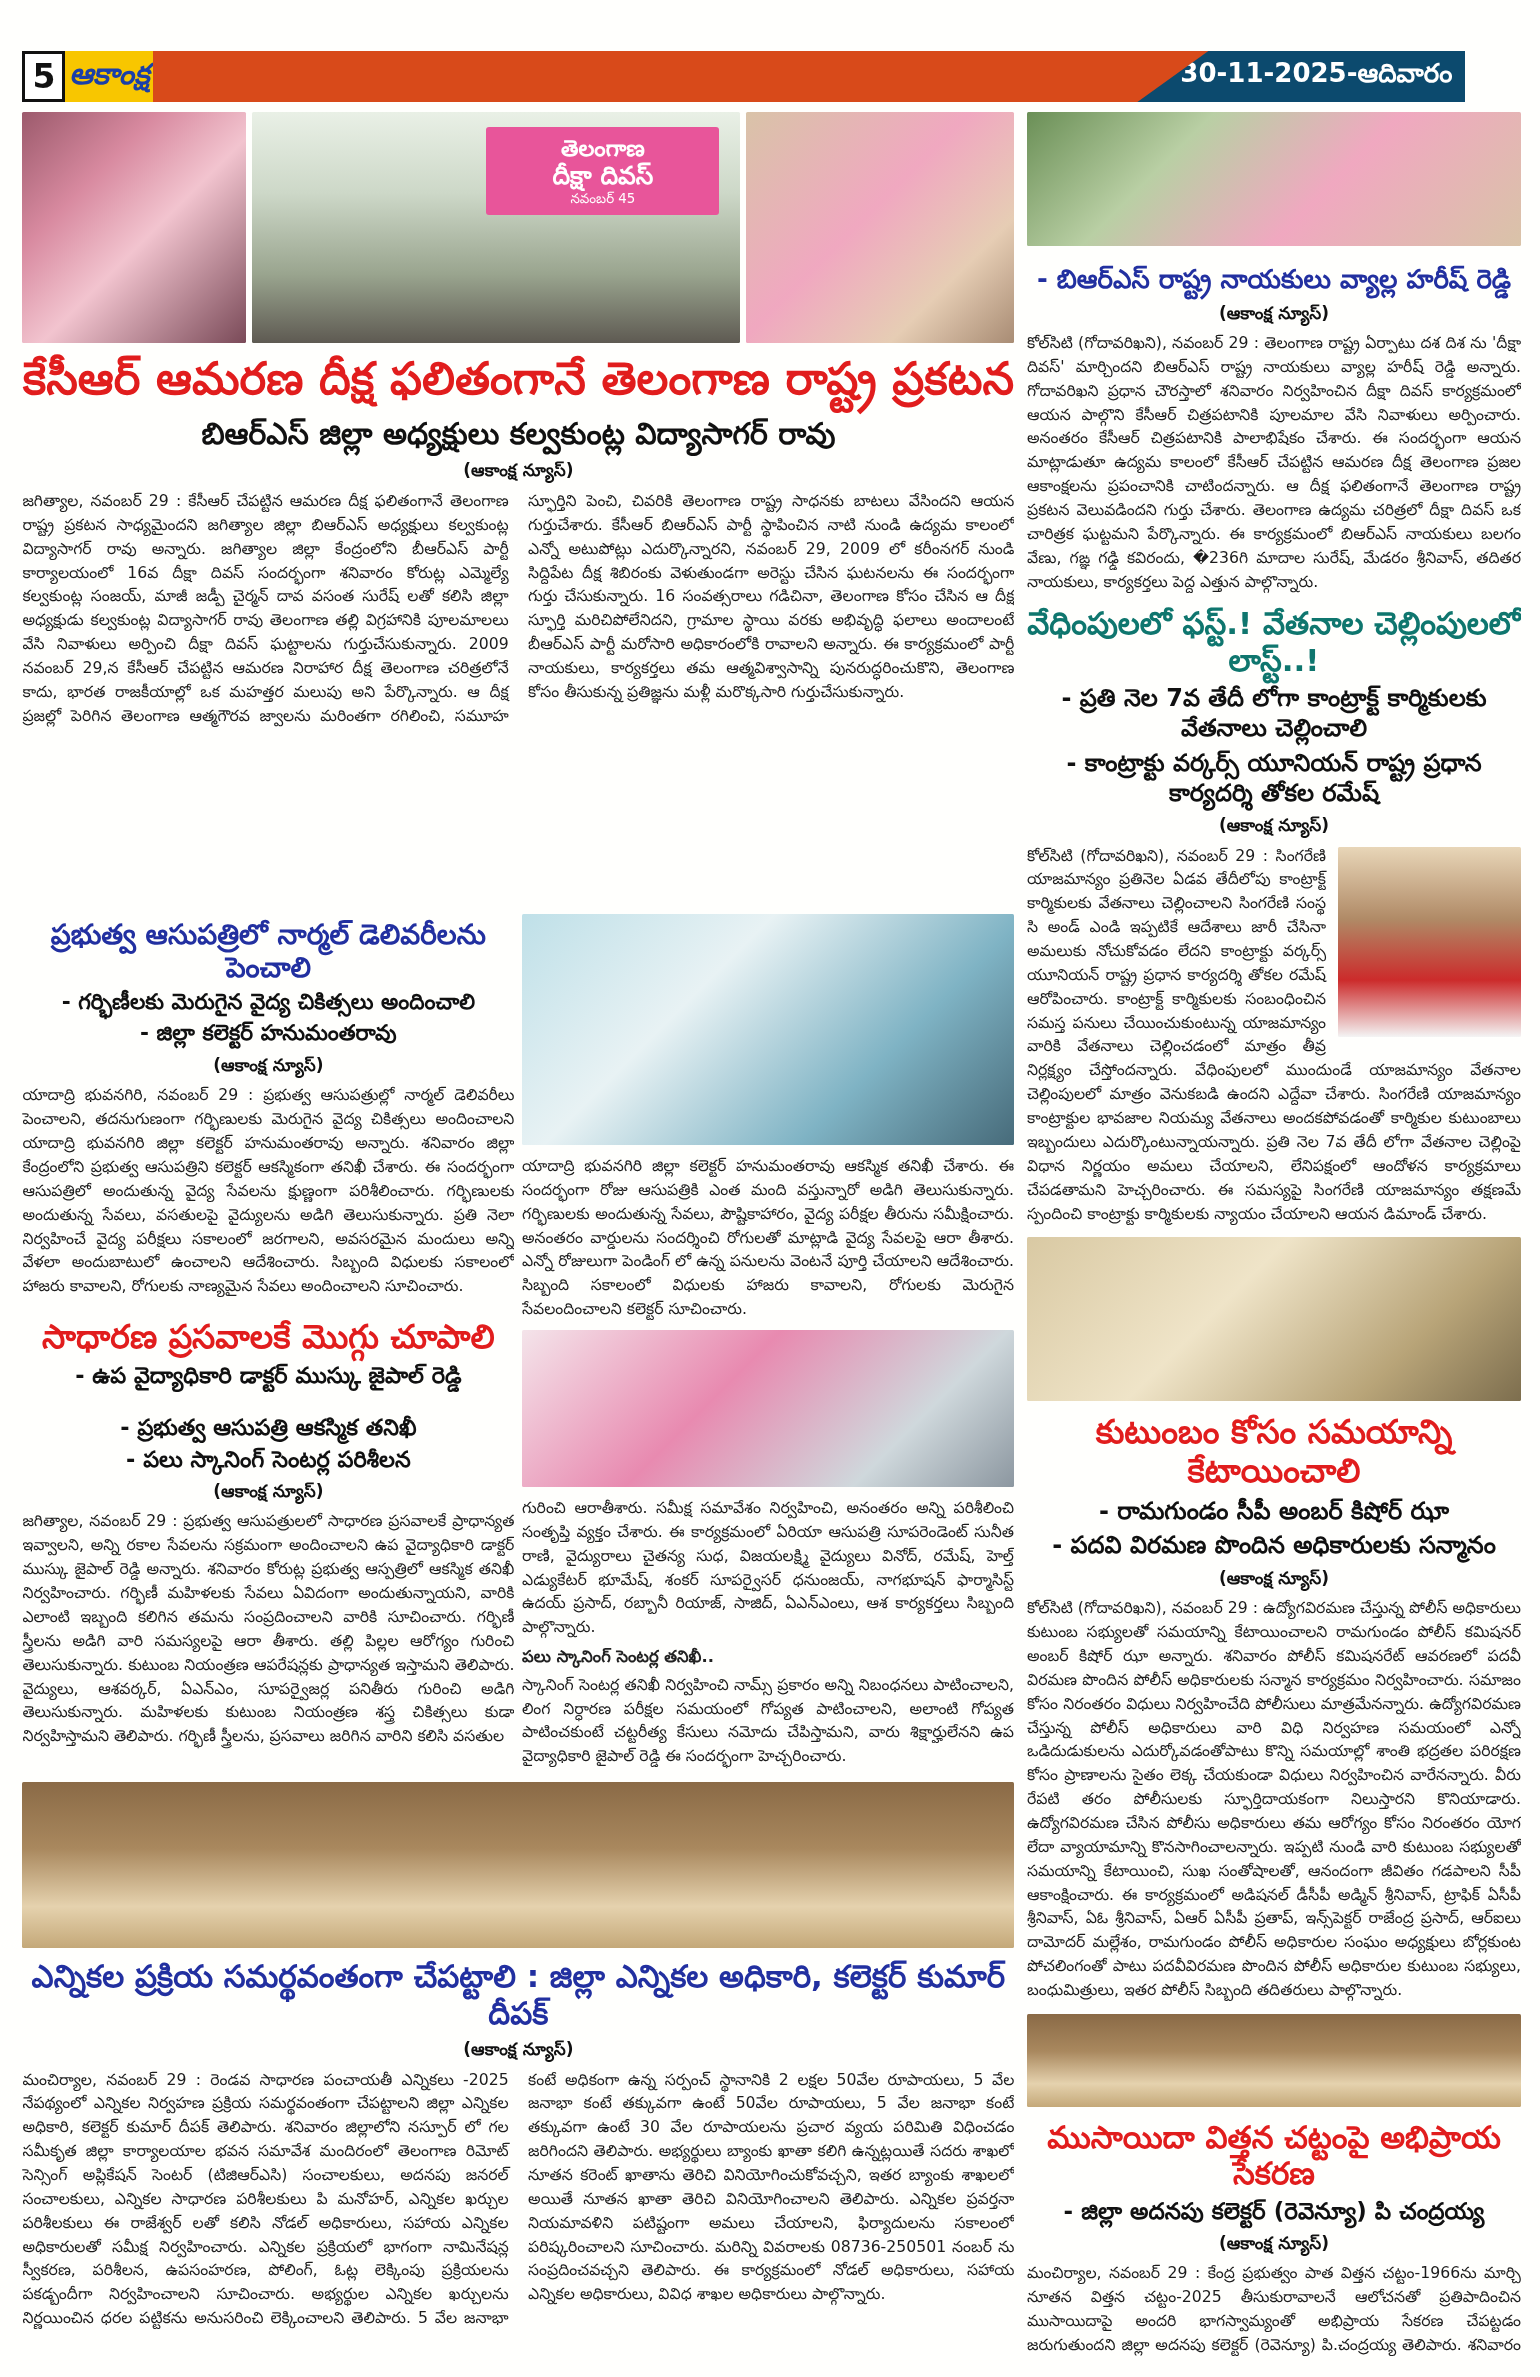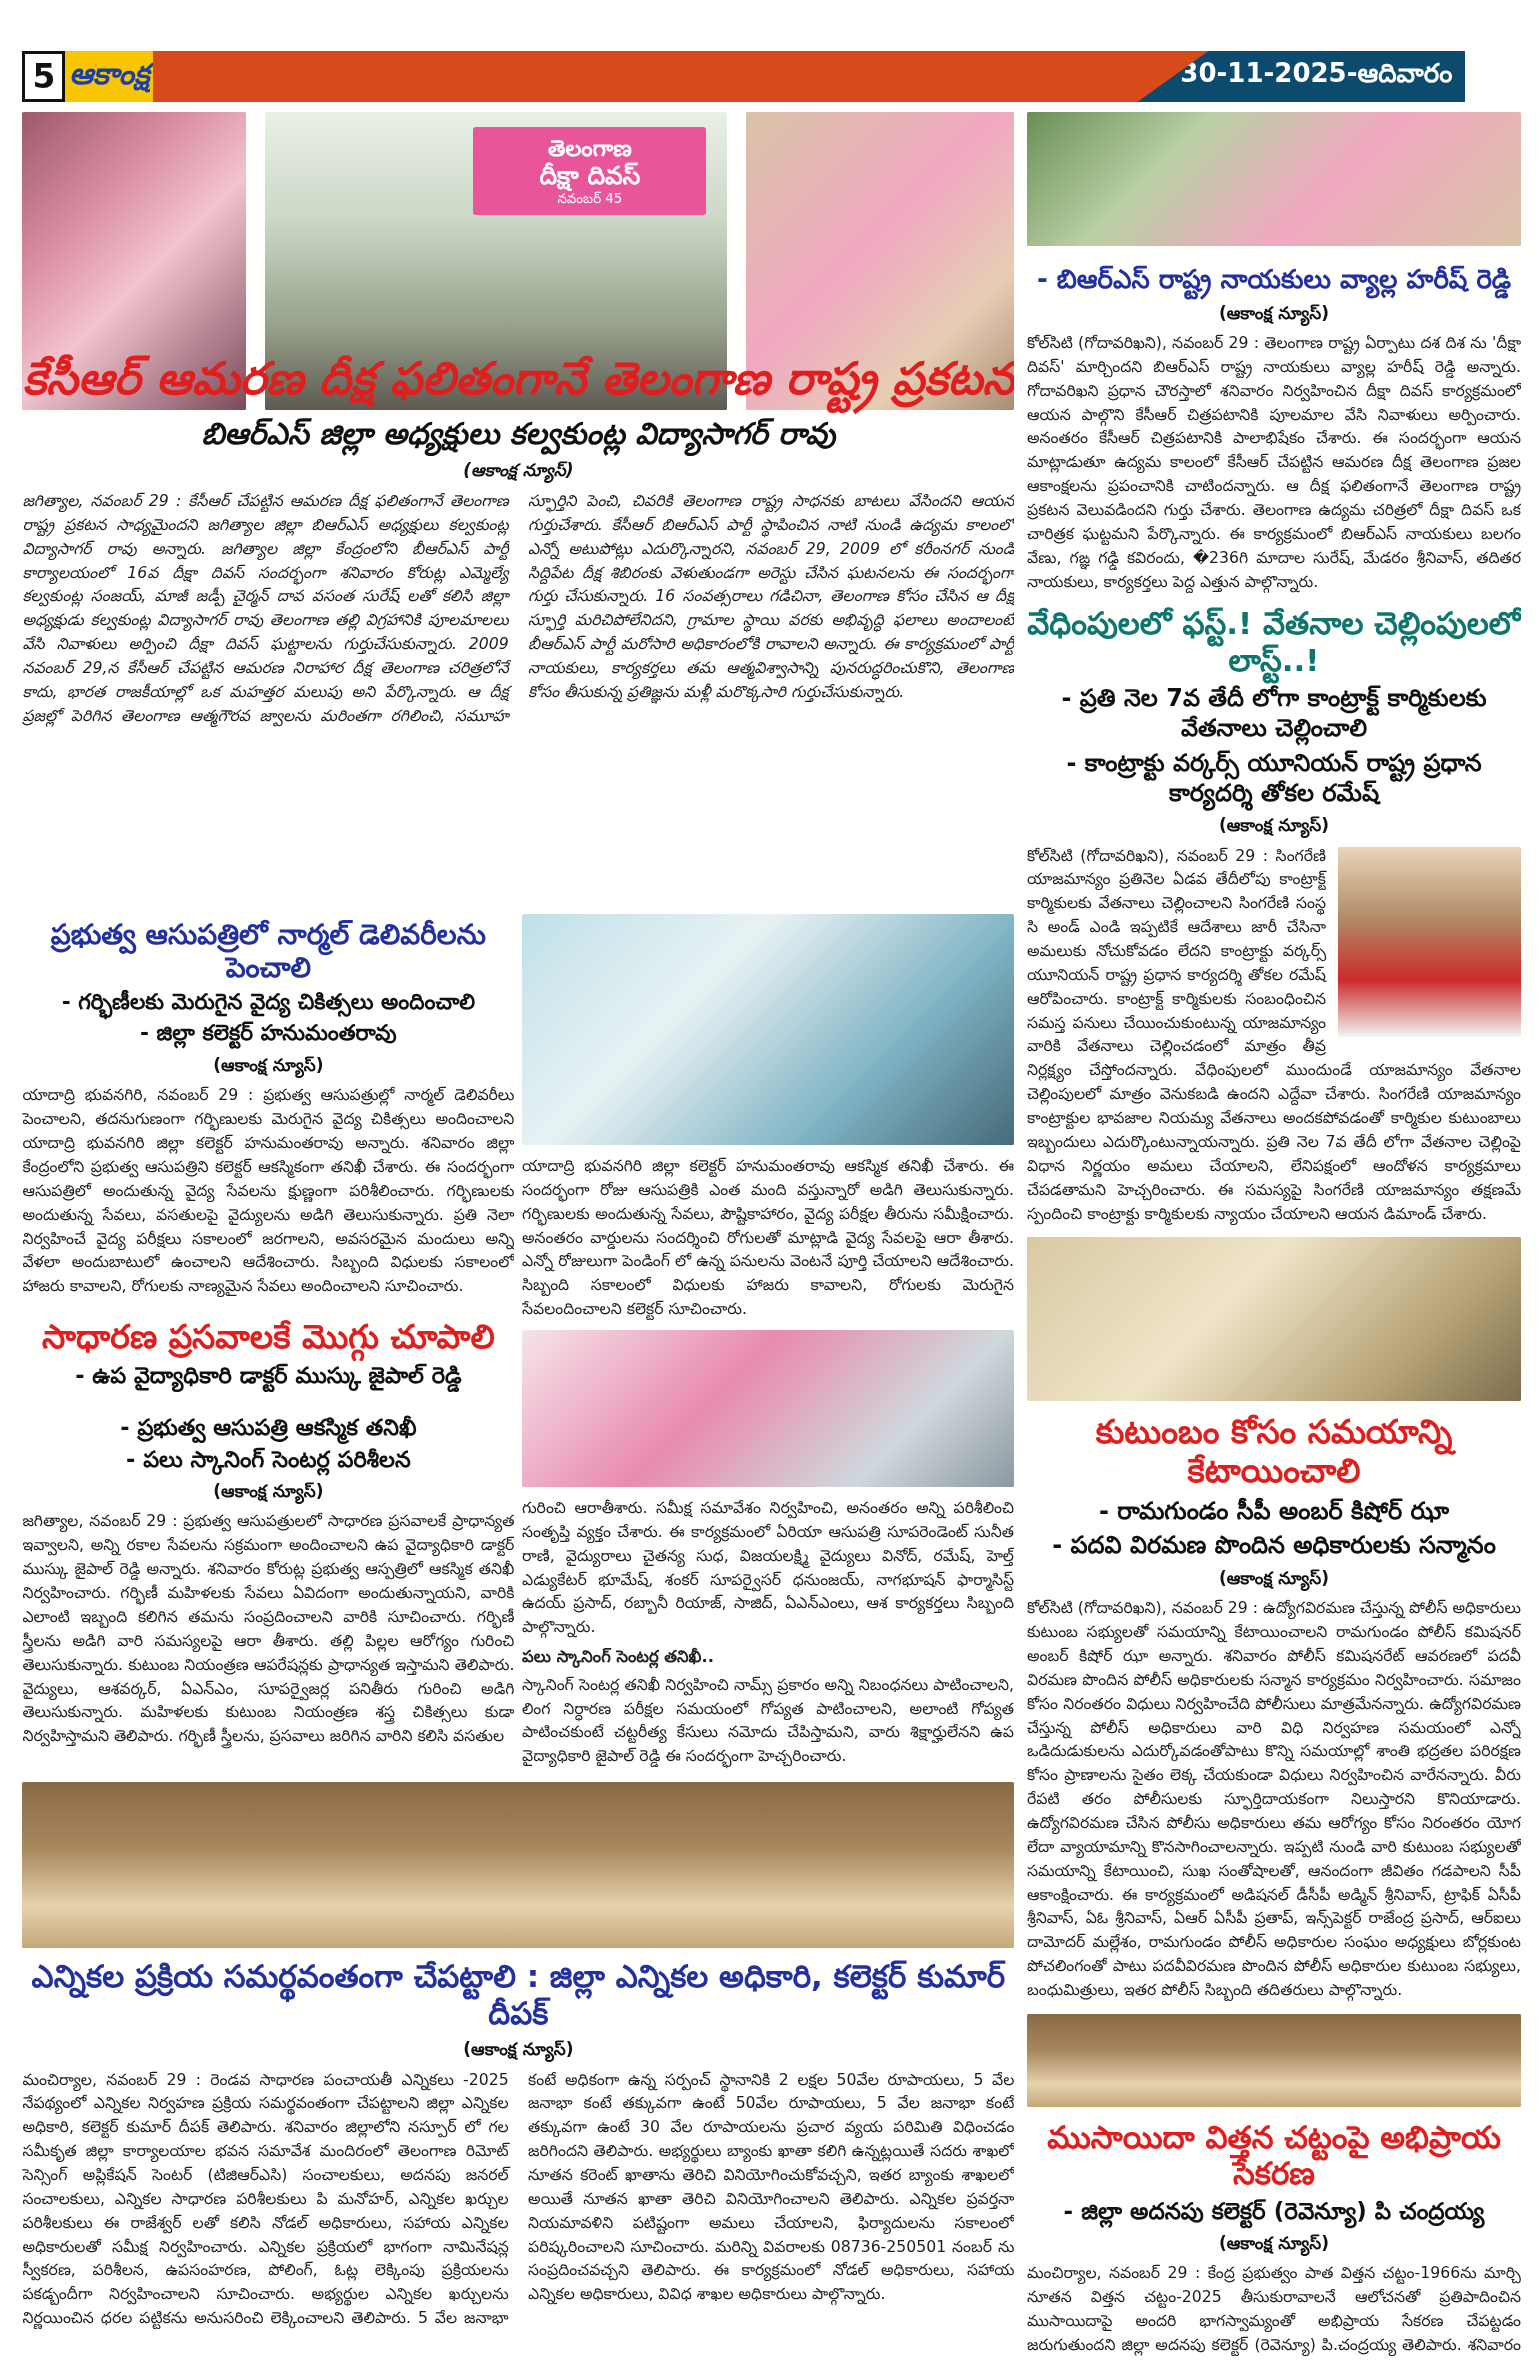--- a/index.html
+++ b/index.html
@@ -31,22 +31,22 @@
   .banner .b1{font-size:22.4px;} .banner .b2{font-size:25px;} .banner .b3{font-size:13.4px;font-weight:normal;}
   
   .hl{font-weight:bold;text-align:center;line-height:1.18;margin:0;}
   .hl-red{color:#e11d1d;} .hl-blue{color:#2230a0;} .hl-maroon{color:#0f766e;}
   .sub{font-weight:bold;text-align:center;color:#111;line-height:1.25;margin:4.5px 0 0 0;}
   .dateline{font-weight:bold;text-align:center;font-size:17px;margin:7.5px 0 4.5px 0;color:#111;}
   .body{font-size:15.7px;line-height:1.52;text-align:justify;margin:0;color:#1c1c1c;}
   .two-col{column-count:2;column-gap:19.4px;}
   .bold-sub{font-weight:bold;font-size:16.4px;margin:7.5px 0 3px 0;}
   
-  .topstrip{position:absolute;left:22.4px;top:112px;width:992px;height:298px;display:flex;gap:19px;}
-  .main-art{position:absolute;left:22.4px;top:352px;width:992px;height:553px;overflow:hidden;font-style:italic;}
+  .topstrip{position:absolute;left:22.4px;top:112px;width:992px;height:231px;display:flex;gap:6px;}
+  .main-art{position:absolute;left:22.4px;top:352px;width:992px;height:553px;overflow:hidden;}
   .lcol{position:absolute;left:22.4px;top:908px;width:492px;height:871px;overflow:hidden;}
   .mcol{position:absolute;left:522px;top:914px;width:492px;height:865px;overflow:hidden;}
   .bleft{position:absolute;left:22.4px;top:1782px;width:992px;height:576px;overflow:hidden;}
   .rcol{position:absolute;left:1027px;top:112px;width:494px;height:2246px;overflow:hidden;
         display:flex;flex-direction:column;gap:12px;}
   .art{margin-top:10.4px;}
   .float-right{float:right;width:183px;height:190px;margin:3px 0 7.5px 12px;}
 </style>
 </head>
 <body>

